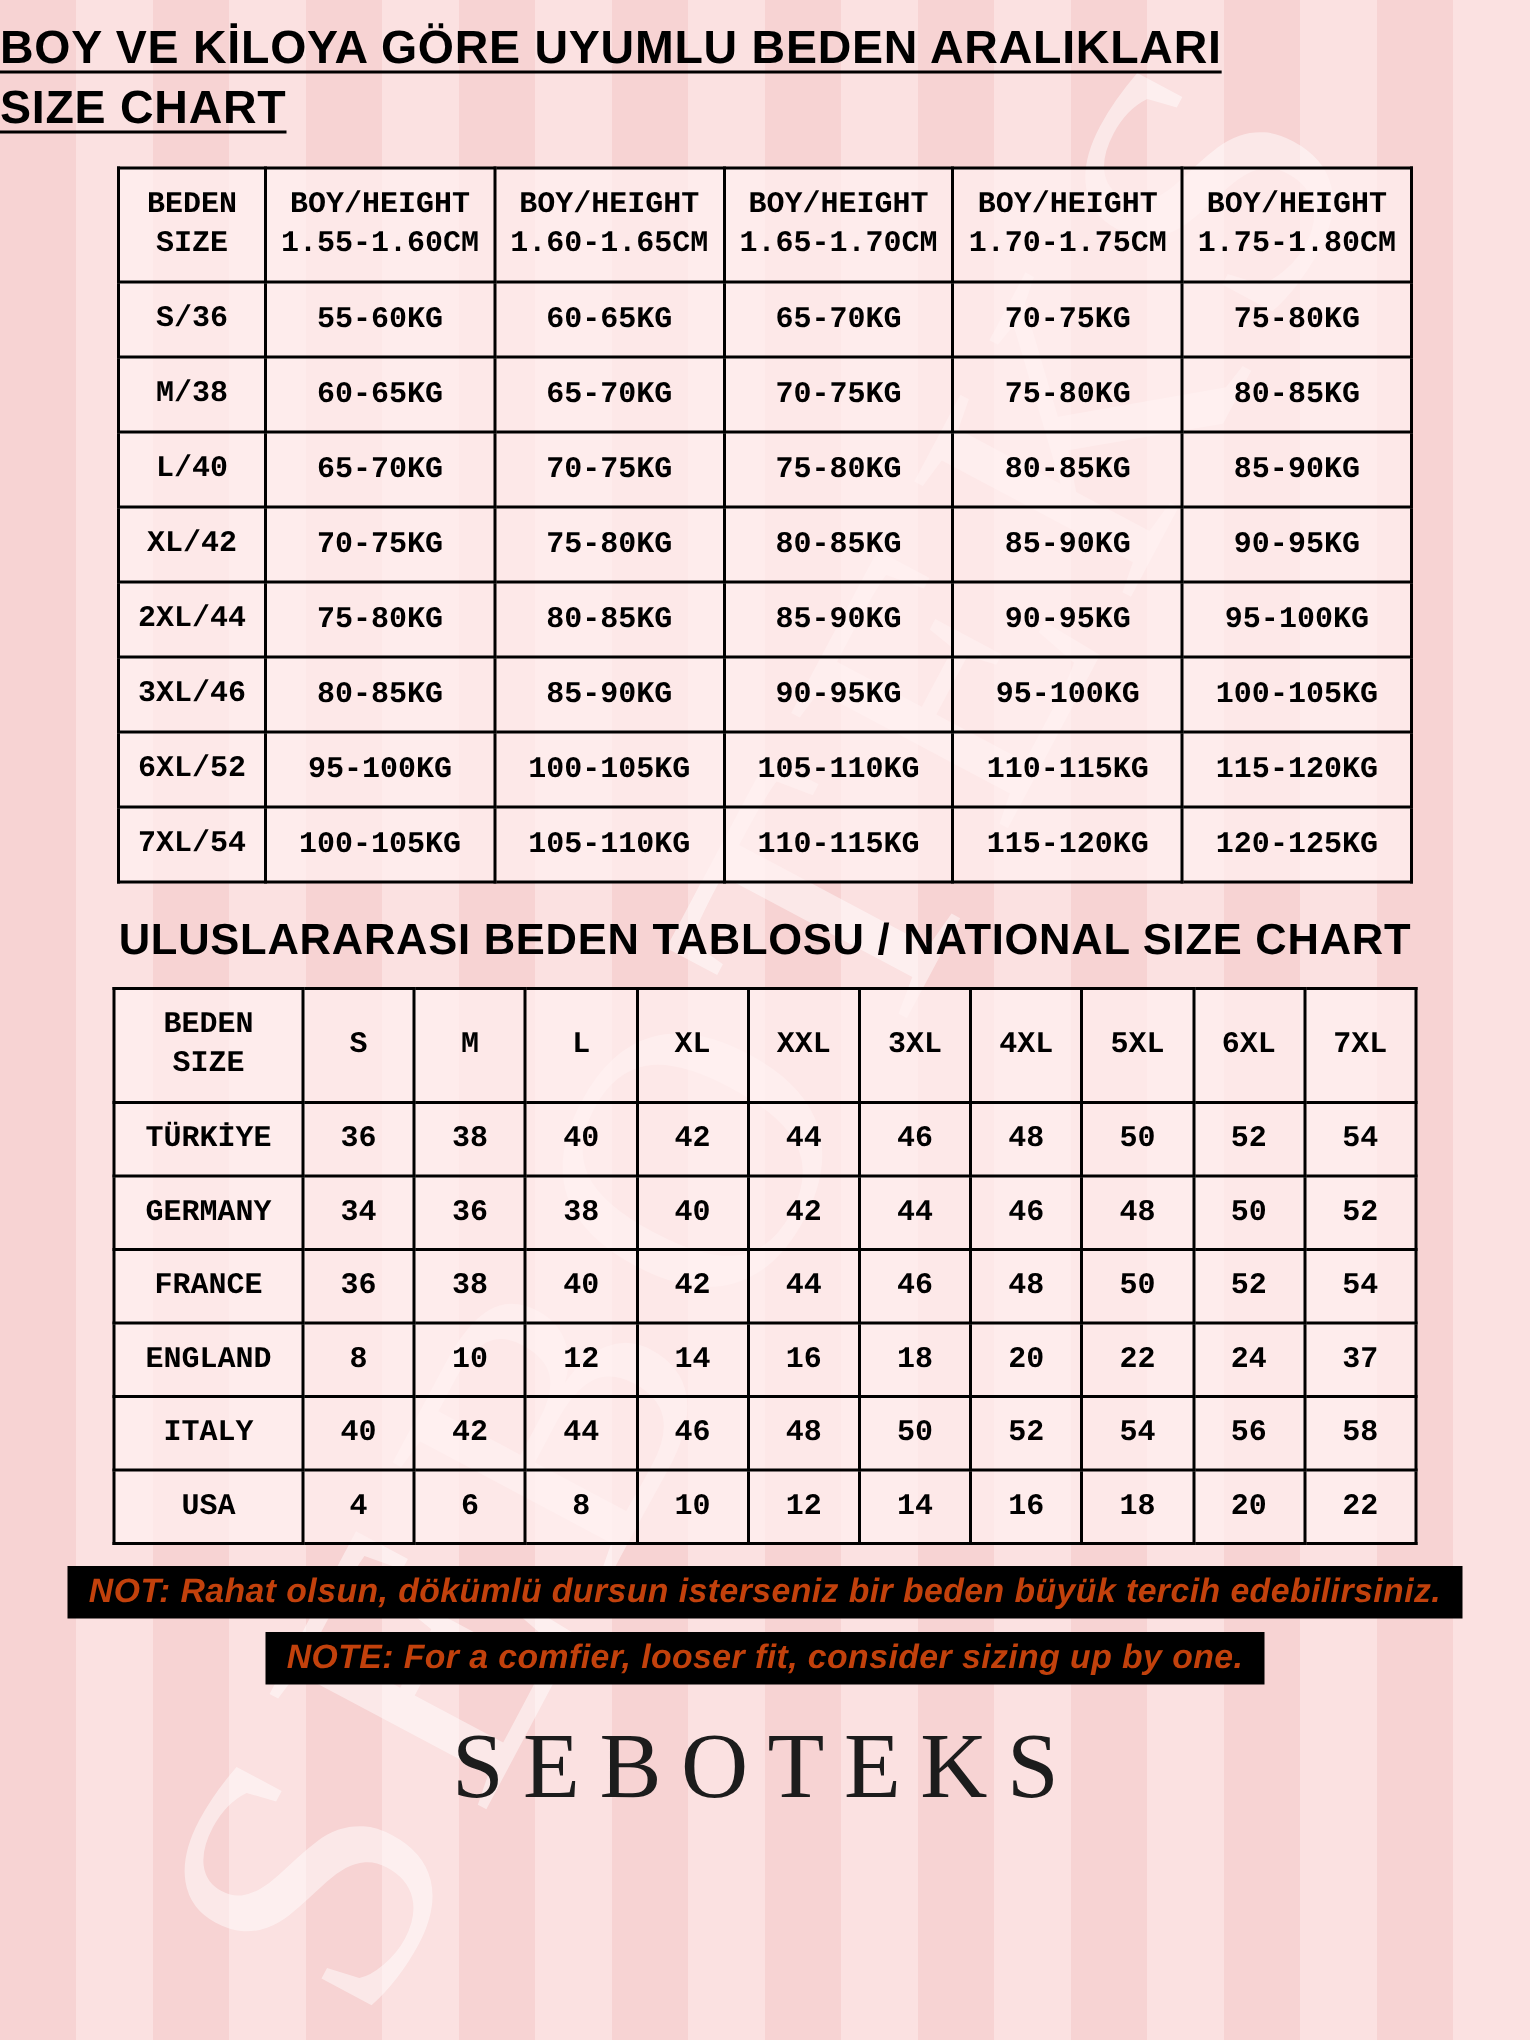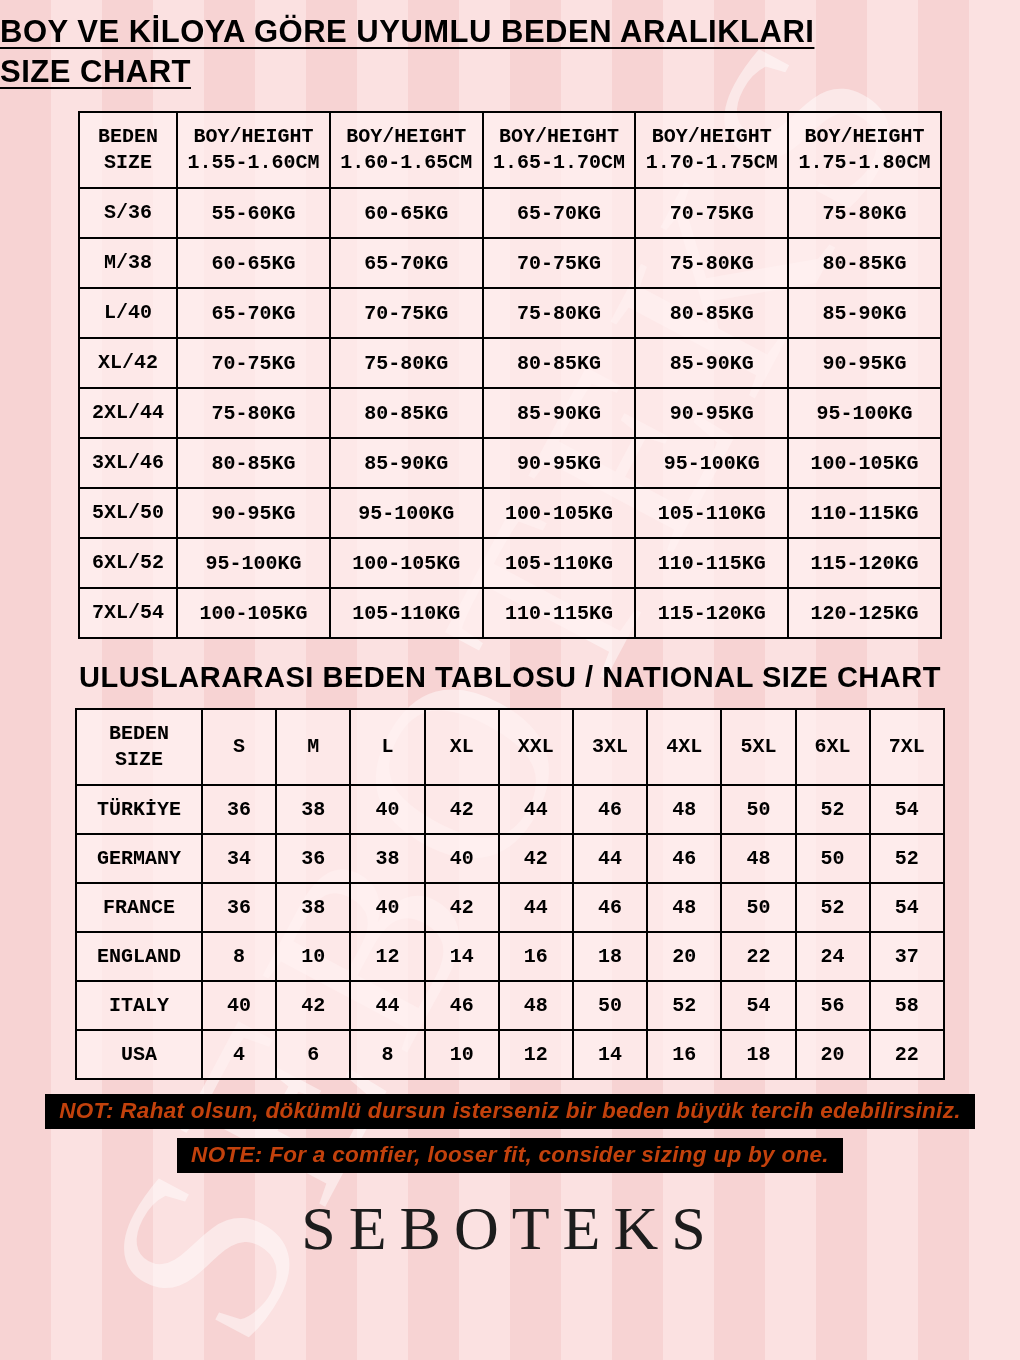--- a/index.html
+++ b/index.html
@@ -256,40 +256,20 @@
           </td>
           <td>
             <div>95-100KG</div>
           </td>
           <td>
             <div>100-105KG</div>
           </td>
         </tr>
         <tr>
           <th>
-            <div>5XL/50</div>
-          </th>
-          <td>
-            <div>90-95KG</div>
-          </td>
-          <td>
-            <div>95-100KG</div>
-          </td>
-          <td>
-            <div>100-105KG</div>
-          </td>
-          <td>
-            <div>105-110KG</div>
-          </td>
-          <td>
-            <div>110-115KG</div>
-          </td>
-        </tr>
-        <tr>
-          <th>
             <div>6XL/52</div>
           </th>
           <td>
             <div>95-100KG</div>
           </td>
           <td>
             <div>100-105KG</div>
           </td>
           <td>
             <div>105-110KG</div>

